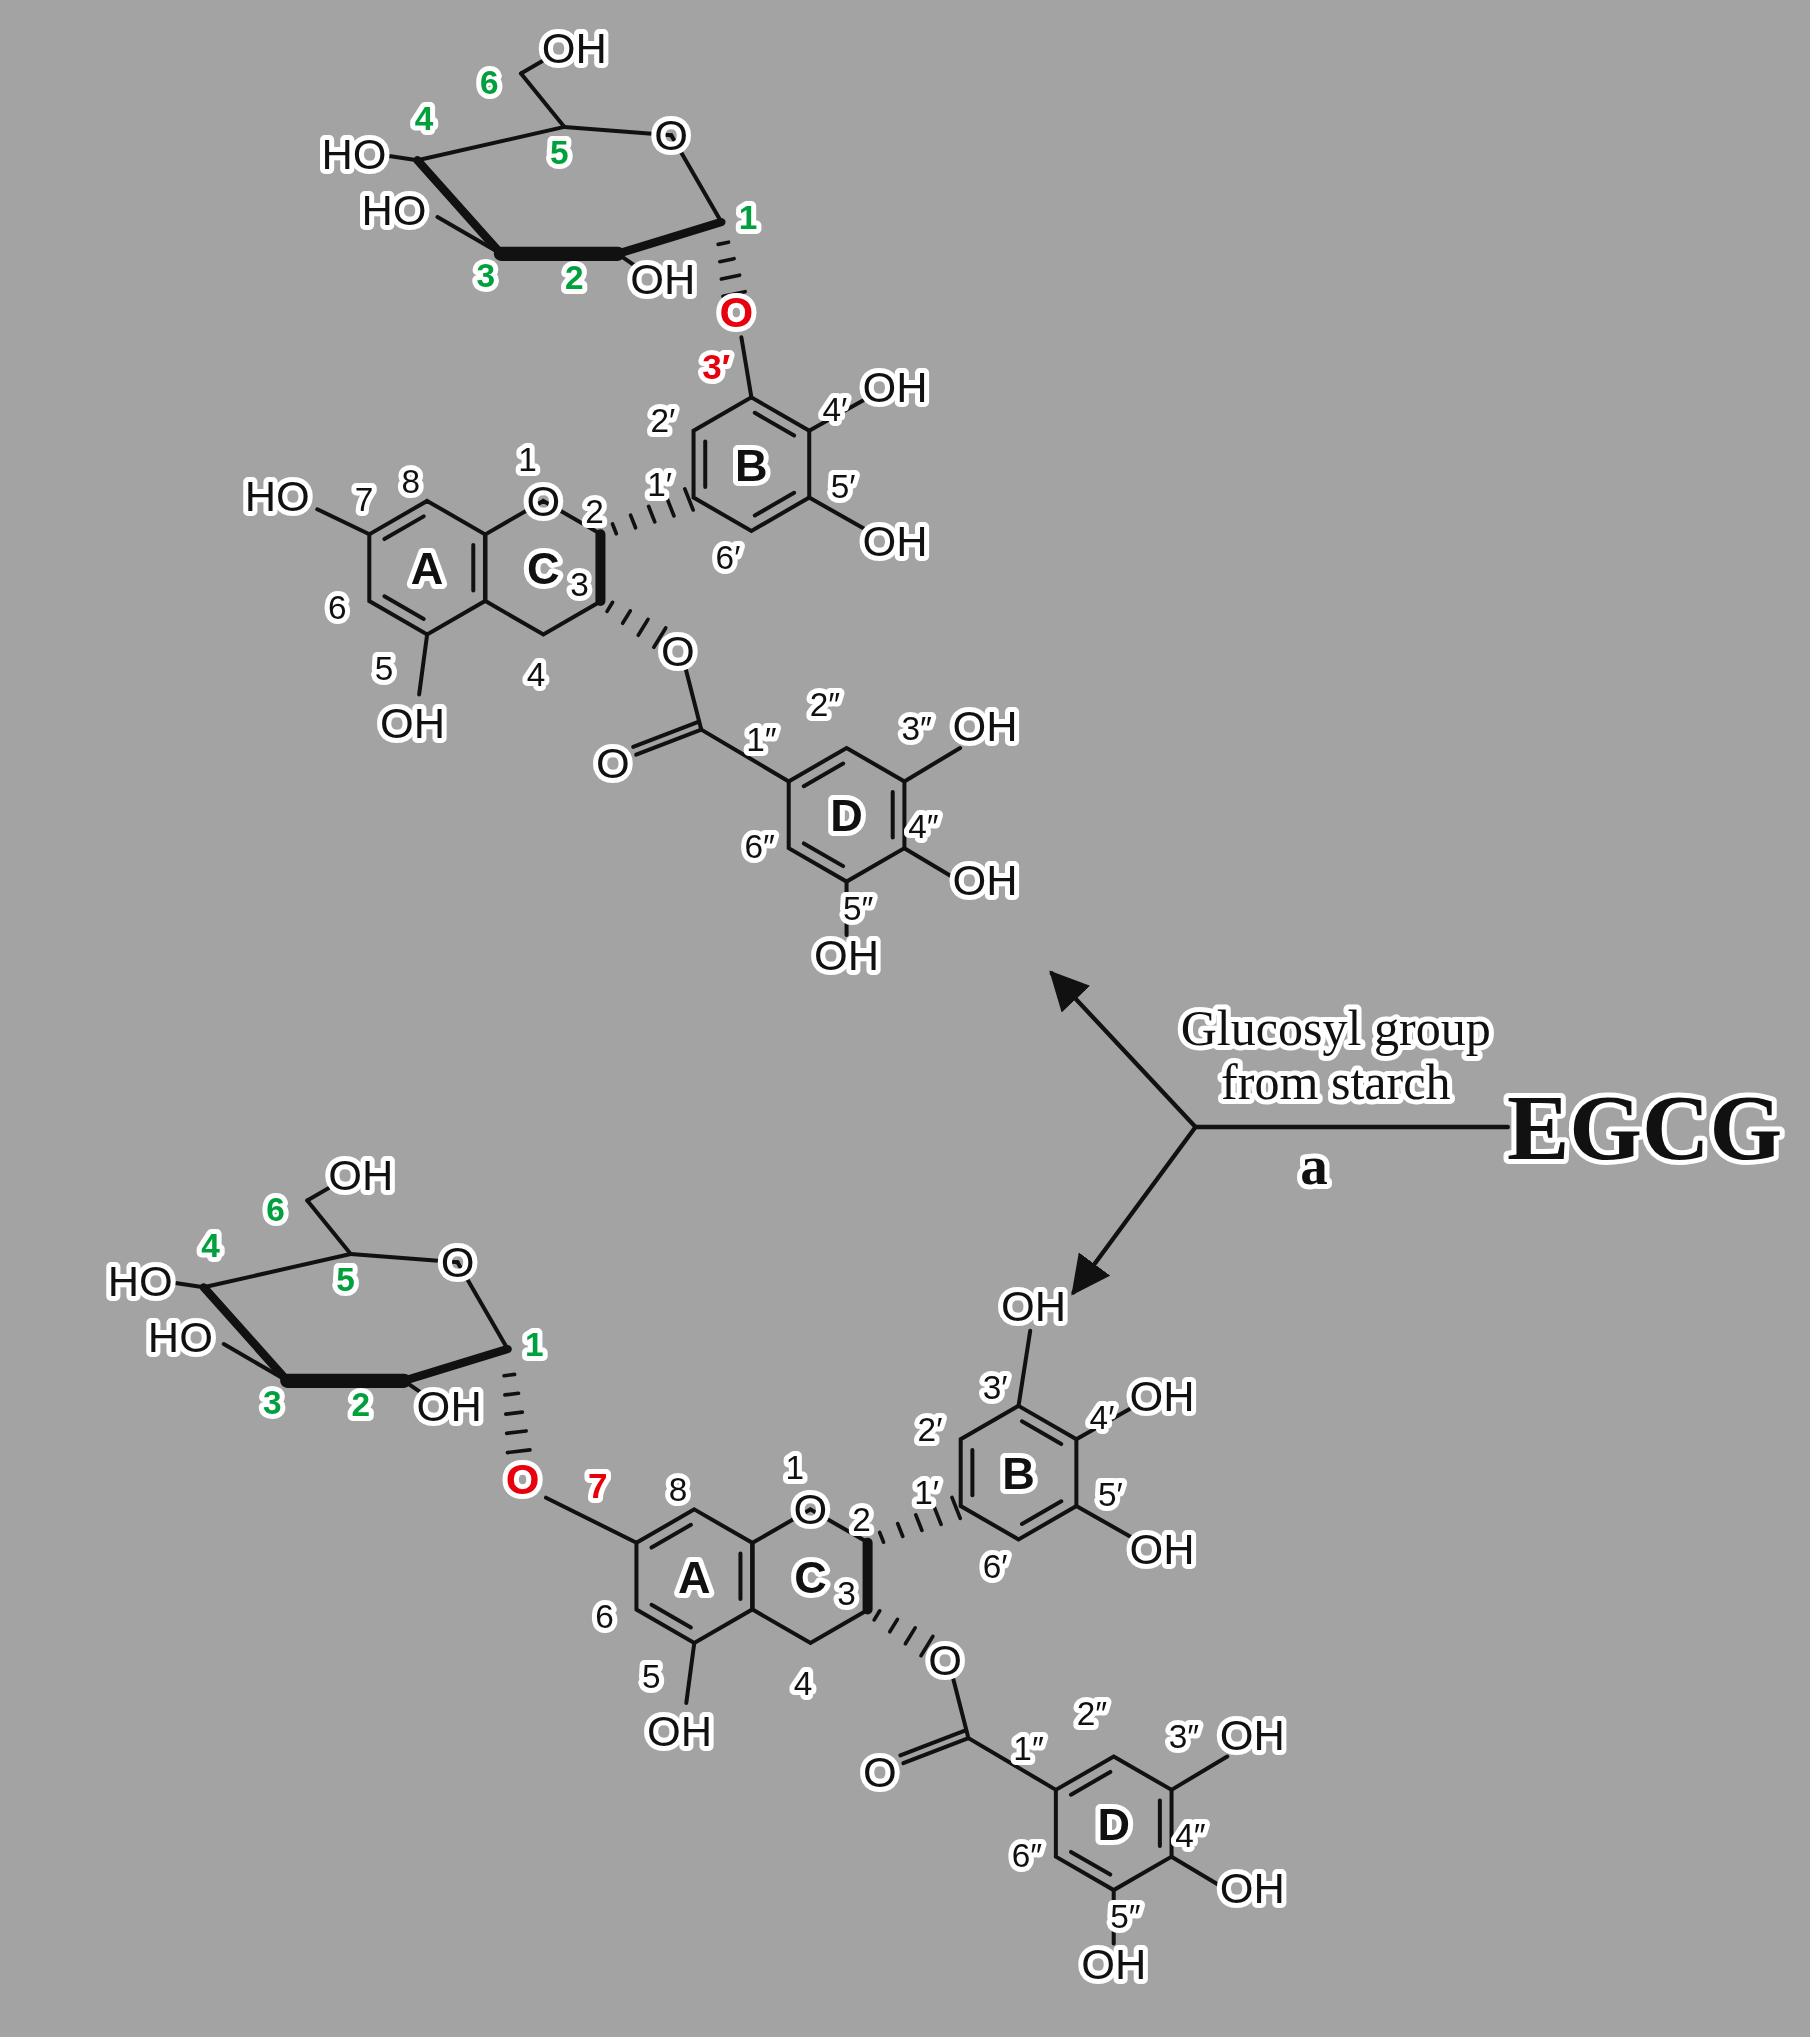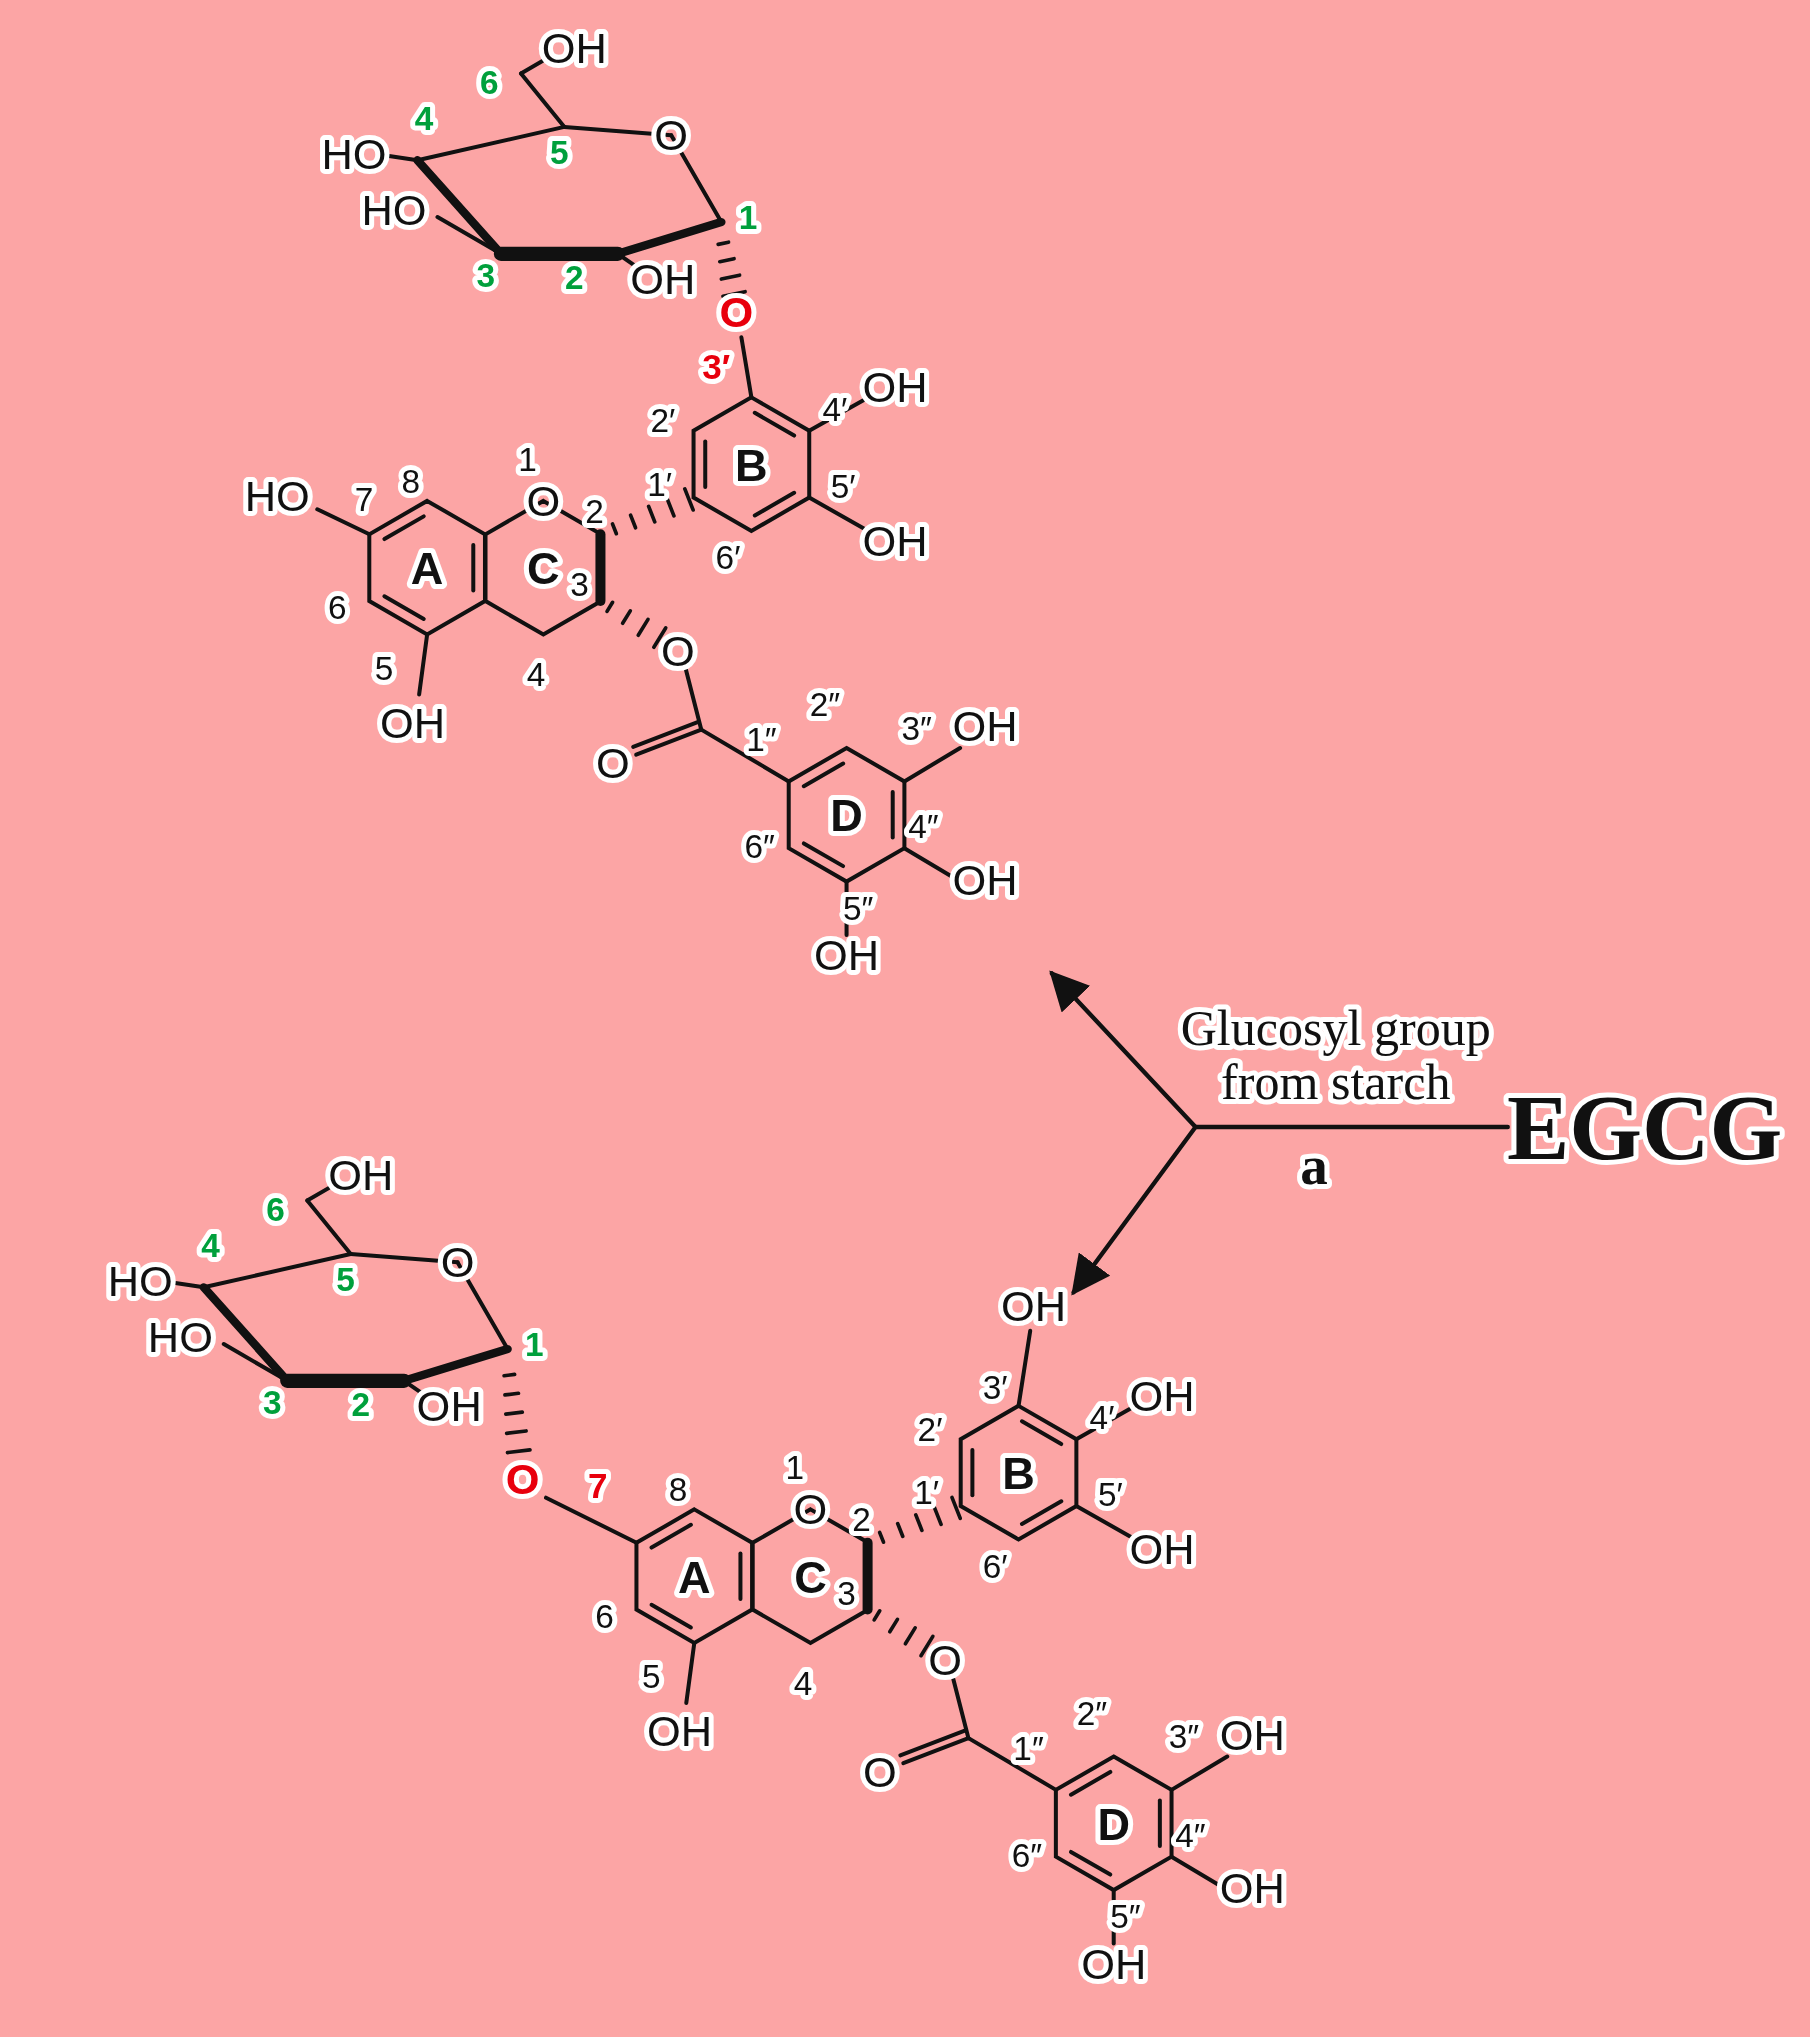--- a/index.html
+++ b/index.html
@@ -1,16 +1,16 @@
 <!DOCTYPE html>
 <html style="font-size:13.4px"><head>
 <meta charset="utf-8">
 <style>
   html,body{margin:0;padding:0;background:#ffffff;}
-  .stage{position:relative;width:1810px;height:2037px;background:#fca5a5;overflow:hidden;}
+  .stage{position:relative;width:1810px;height:2037px;background:#a3a3a3;overflow:hidden;}
   svg{display:block;}
   text{font-family:"Liberation Sans",sans-serif;text-anchor:middle;fill:#111111;
        paint-order:stroke fill;stroke:#ffffff;stroke-width:6px;stroke-linejoin:round;}
   .a   {font-size:26px;}
   .l   {font-size:20px;}
   .g   {font-size:20px;fill:#00a03c;font-weight:bold;}
   .ra  {font-size:26px;fill:#e8000d;font-weight:bold;}
   .rl  {font-size:21px;fill:#e8000d;font-weight:bold;}
   .rb  {font-size:27px;font-weight:bold;}
   .serif{font-family:"Liberation Serif",serif;font-size:30px;}

